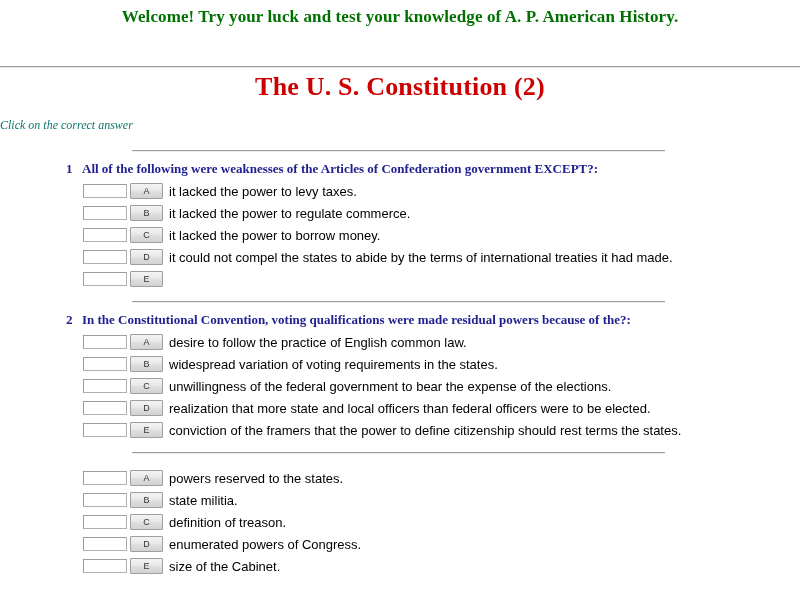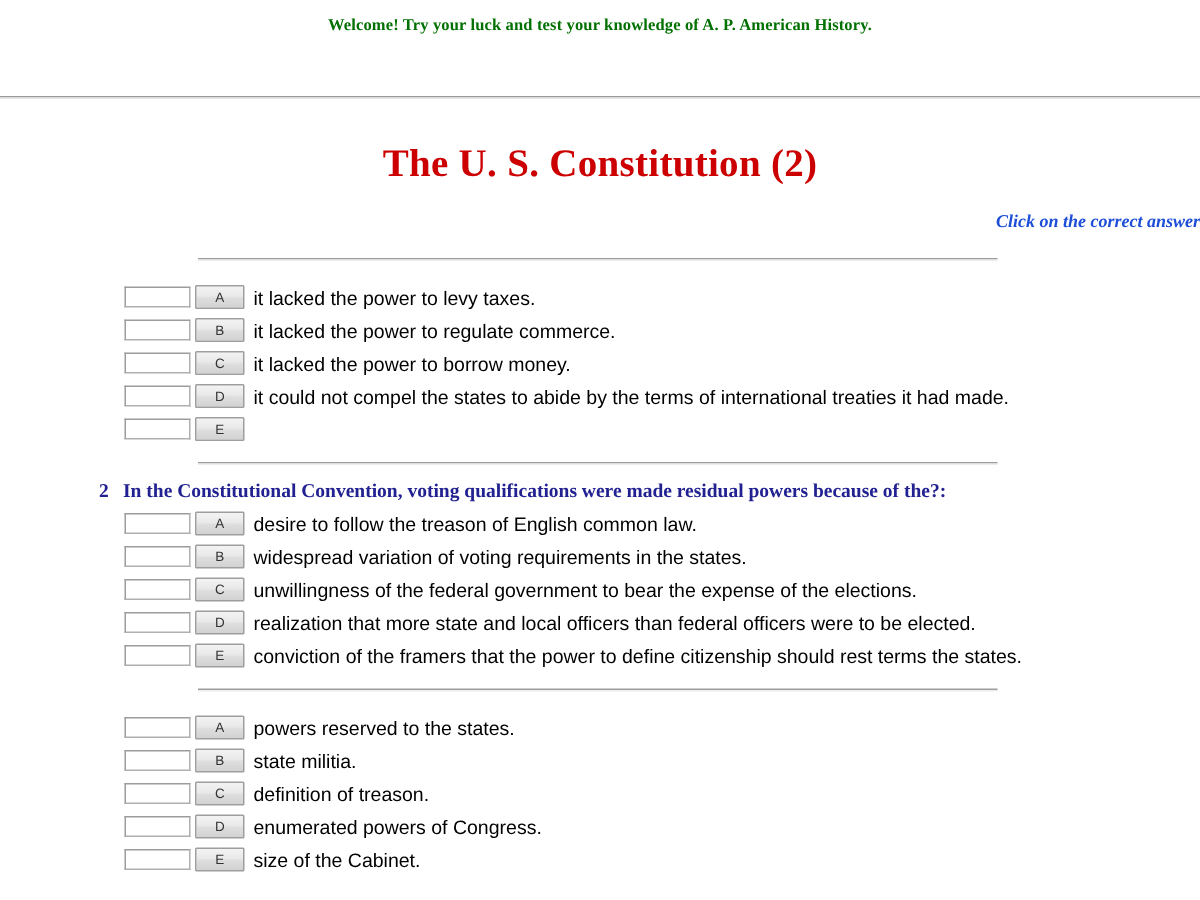--- a/index.html
+++ b/index.html
@@ -17,21 +17,21 @@
   }
 
   .welcome-bar {
     text-align: center;
     padding-top: 7px;
     padding-bottom: 0px;
   }
   .welcome-text {
     color: #007000;
     font-weight: bold;
-    font-size: 11px;
+    font-size: 17px;
     font-family: "Liberation Serif", "DejaVu Serif", serif;
     letter-spacing: 0.1px;
   }
 
   hr.page-rule {
     border: 0;
     border-top: 1px solid #9a9a9a;
     border-bottom: 1px solid #e8e8e8;
     height: 0;
     margin: 0;
@@ -43,30 +43,30 @@
     margin-bottom: 0;
   }
 
   .page-title {
     text-align: center;
     color: #cc0000;
     font-weight: bold;
     font-size: 26px;
     font-family: "Liberation Serif", "DejaVu Serif", serif;
     margin: 0;
-    padding-top: 28px;
+    padding-top: 4px;
     letter-spacing: 0.2px;
   }
 
   .subtitle {
-    text-align: right;
+    text-align: left;
     font-style: italic;
-    font-weight: bold;
+    font-weight: normal;
     font-size: 12px;
-    color: #1d4ed8;
+    color: #0f766e;
     padding-top: 16px;
   }
 
   .quiz-body {
     padding-top: 6px;
   }
 
   .question-block {
     position: relative;
   }
@@ -164,20 +164,21 @@
 
 <h1 class="page-title">The U. S. Constitution (2)</h1>
 
 <div class="subtitle">Click on the correct answer</div>
 
 <div class="quiz-body">
     <div class="question-block">
       <div class="q-separator-gap-top"></div>
       <hr class="q-separator">
       <div class="q-separator-gap-bottom"></div>
+      <div class="q-head"><span class="q-num">1</span><span class="q-text">All of the following were weaknesses of the Articles of Confederation government EXCEPT?:</span></div>
       <div class="answers">
         <div class="answer-row">
           <input type="text" class="ans-input" placeholder="" style="">
           <button class="ans-letter-btn">A</button>
           <span class="ans-text">it lacked the power to levy taxes.</span>
         </div>
         <div class="answer-row">
           <input type="text" class="ans-input" placeholder="" style="">
           <button class="ans-letter-btn">B</button>
           <span class="ans-text">it lacked the power to regulate commerce.</span>
@@ -200,21 +201,21 @@
     </div>
     <div class="question-block">
       <div class="q-separator-gap-top"></div>
       <hr class="q-separator">
       <div class="q-separator-gap-bottom"></div>
       <div class="q-head"><span class="q-num">2</span><span class="q-text">In the Constitutional Convention, voting qualifications were made residual powers because of the?:</span></div>
       <div class="answers">
         <div class="answer-row">
           <input type="text" class="ans-input" placeholder="" style="">
           <button class="ans-letter-btn">A</button>
-          <span class="ans-text">desire to follow the treason of English common law.</span>
+          <span class="ans-text">desire to follow the practice of English common law.</span>
         </div>
         <div class="answer-row">
           <input type="text" class="ans-input" placeholder="" style="">
           <button class="ans-letter-btn">B</button>
           <span class="ans-text">widespread variation of voting requirements in the states.</span>
         </div>
         <div class="answer-row">
           <input type="text" class="ans-input" placeholder="" style="">
           <button class="ans-letter-btn">C</button>
           <span class="ans-text">unwillingness of the federal government to bear the expense of the elections.</span>

